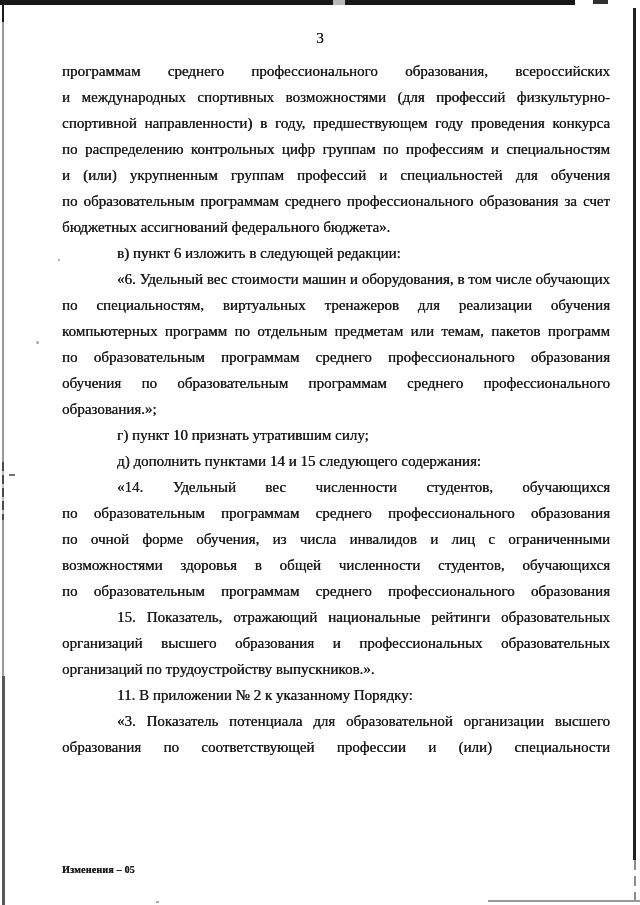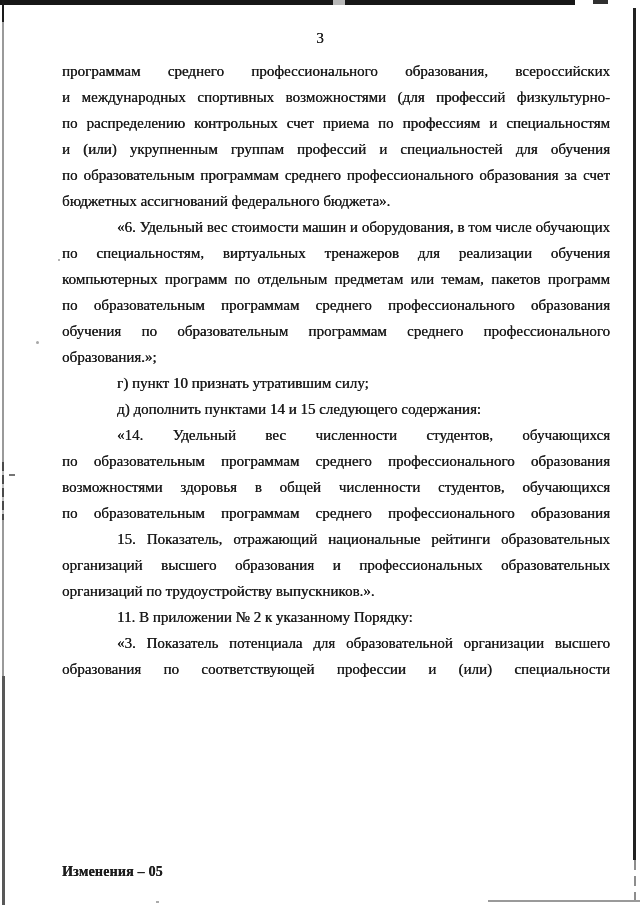--- a/index.html
+++ b/index.html
@@ -43,21 +43,21 @@
   }
   .ln {
     height: 26px; line-height: 26px; font-size: 15px;
     overflow: hidden;
     text-shadow: 0.3px 0 0 currentColor;
   }
   .ln.just { text-align: justify; text-align-last: justify; }
   .ln.ind  { text-indent: 55px; }
   .footer {
     position: absolute; left: 62px; top: 864px;
-    font-size: 14px; font-weight: bold; letter-spacing: 0.2px;
+    font-size: 10px; font-weight: bold; letter-spacing: 0.2px;
     text-shadow: 0.2px 0 0 currentColor;
   }
 </style>
 </head>
 <body>
 
 <div class="page">
 
   <div class="edge edge-top"></div>
   <div class="edge edge-top-gap"></div>
@@ -72,34 +72,37 @@
 
   <div class="artifact a1"></div>
   <div class="artifact a2"></div>
   <div class="artifact a3"></div>
   <div class="artifact a4"></div>
 
   <div class="page-number">3</div>
   <div class="body" id="document-body">
       <div class="ln just">программам среднего профессионального образования, всероссийских</div>
       <div class="ln just">и международных спортивных возможностями (для профессий физкультурно-</div>
-      <div class="ln just">по распределению контрольных счет приема по профессиям и специальностям</div>
+      <div class="ln just">спортивной направленности) в году, предшествующем году проведения конкурса</div>
+      <div class="ln just">по распределению контрольных цифр группам по профессиям и специальностям</div>
       <div class="ln just">и (или) укрупненным группам профессий и специальностей для обучения</div>
       <div class="ln just">по образовательным программам среднего профессионального образования за счет</div>
       <div class="ln">бюджетных ассигнований федерального бюджета».</div>
+      <div class="ln ind">в) пункт 6 изложить в следующей редакции:</div>
       <div class="ln ind just">«6. Удельный вес стоимости машин и оборудования, в том числе обучающих</div>
       <div class="ln just">по специальностям, виртуальных тренажеров для реализации обучения</div>
       <div class="ln just">компьютерных программ по отдельным предметам или темам, пакетов программ</div>
       <div class="ln just">по образовательным программам среднего профессионального образования</div>
       <div class="ln just">обучения по образовательным программам среднего профессионального</div>
       <div class="ln">образования.»;</div>
       <div class="ln ind">г) пункт 10 признать утратившим силу;</div>
       <div class="ln ind">д) дополнить пунктами 14 и 15 следующего содержания:</div>
       <div class="ln ind just">«14. Удельный вес численности студентов, обучающихся</div>
       <div class="ln just">по образовательным программам среднего профессионального образования</div>
+      <div class="ln just">по очной форме обучения, из числа инвалидов и лиц с ограниченными</div>
       <div class="ln just">возможностями здоровья в общей численности студентов, обучающихся</div>
       <div class="ln just">по образовательным программам среднего профессионального образования</div>
       <div class="ln ind just">15. Показатель, отражающий национальные рейтинги образовательных</div>
       <div class="ln just">организаций высшего образования и профессиональных образовательных</div>
       <div class="ln">организаций по трудоустройству выпускников.».</div>
       <div class="ln ind">11. В приложении № 2 к указанному Порядку:</div>
       <div class="ln ind just">«3. Показатель потенциала для образовательной организации высшего</div>
       <div class="ln just">образования по соответствующей профессии и (или) специальности</div>
     </div>
   <div class="footer">Изменения – 05</div>

